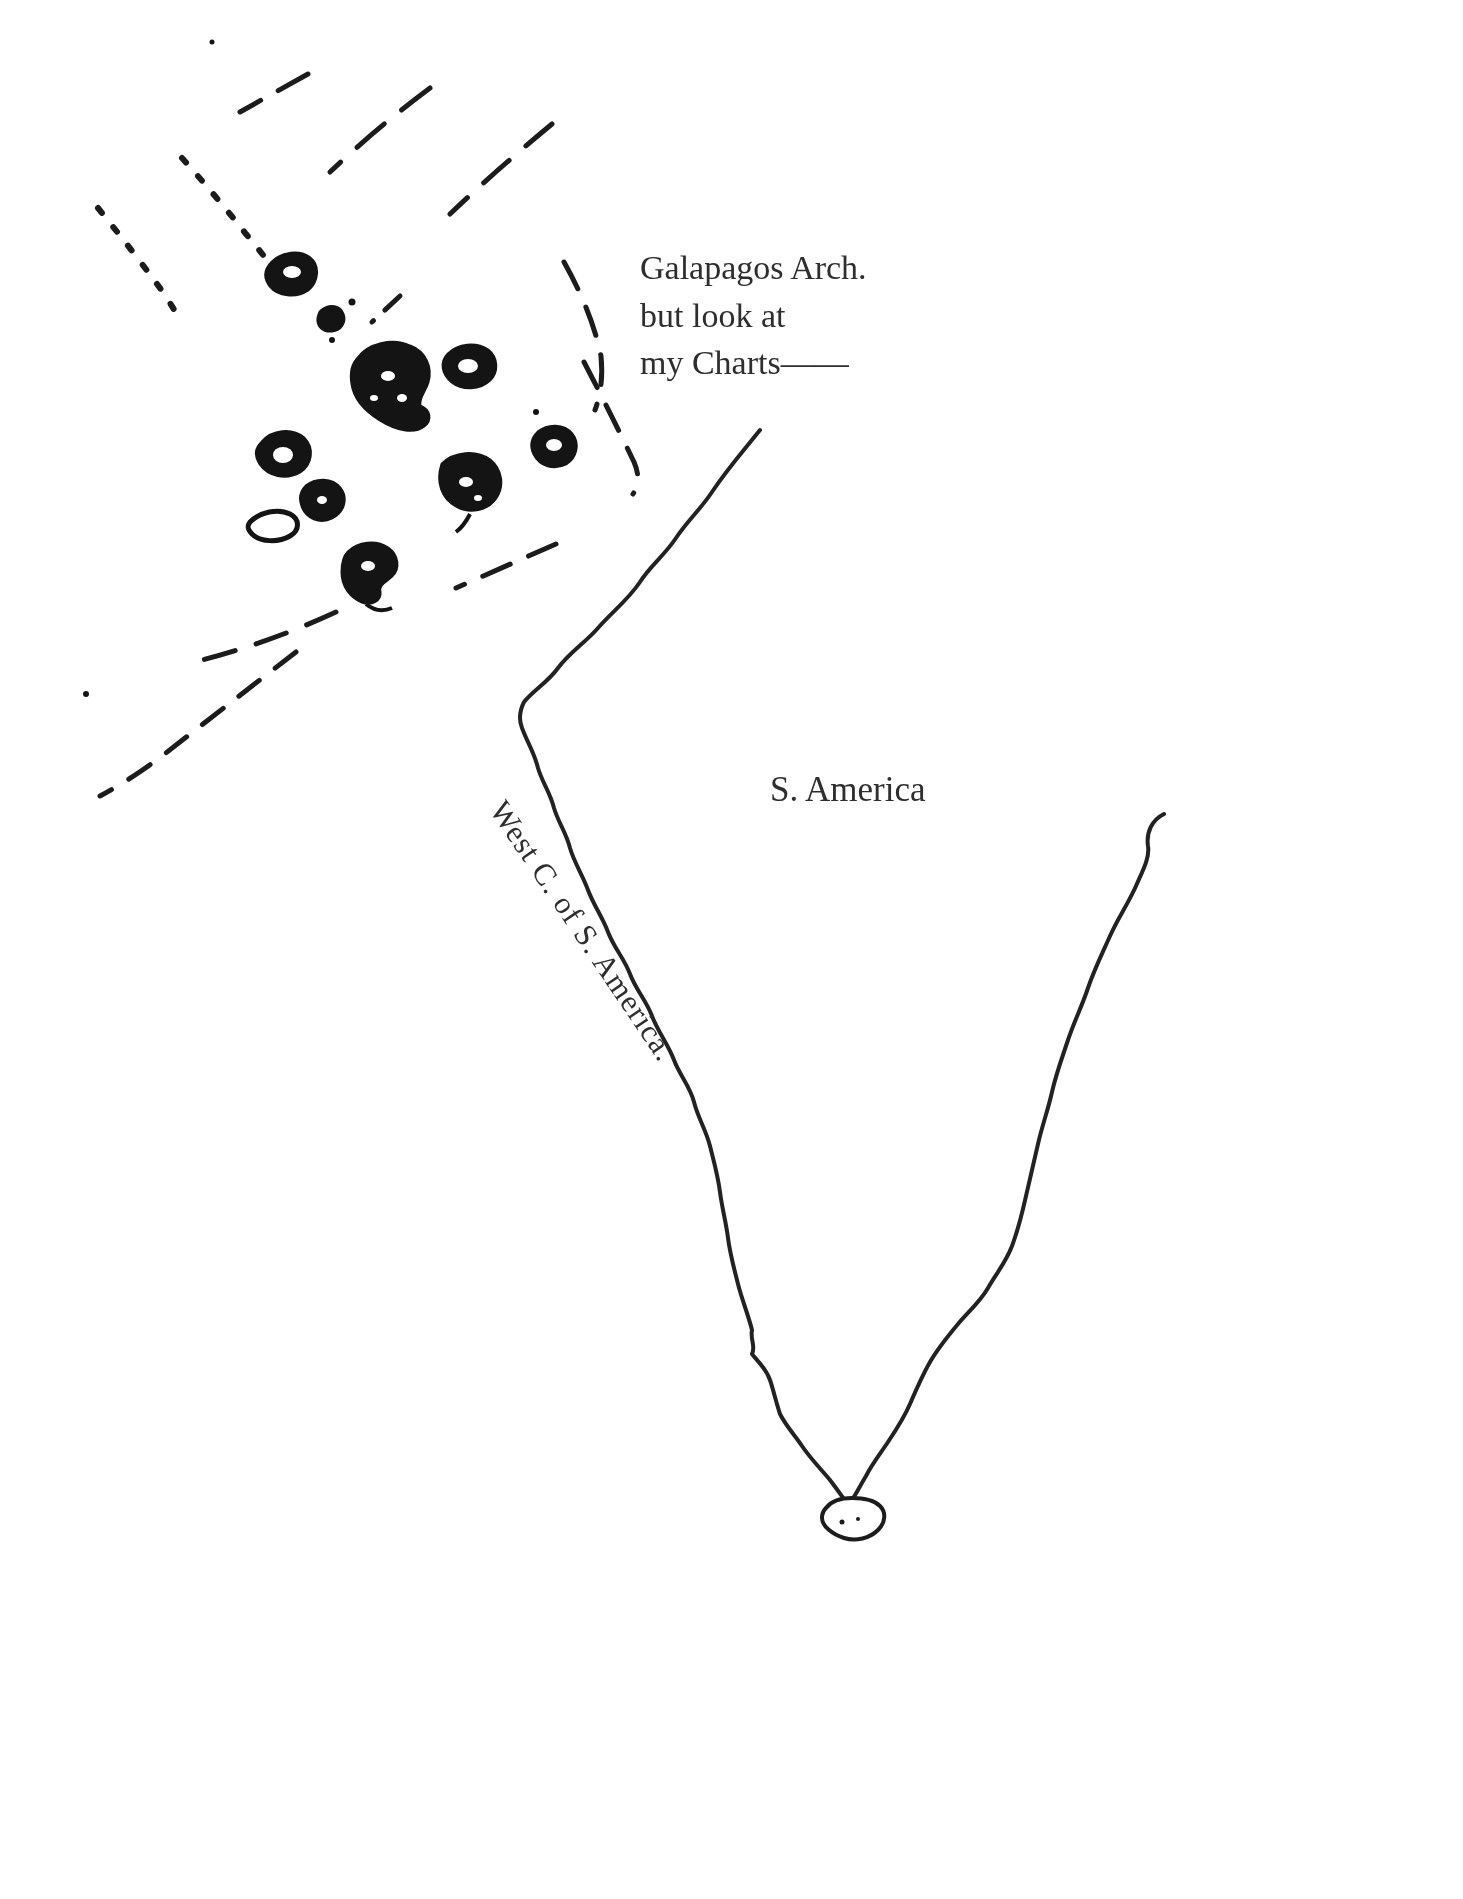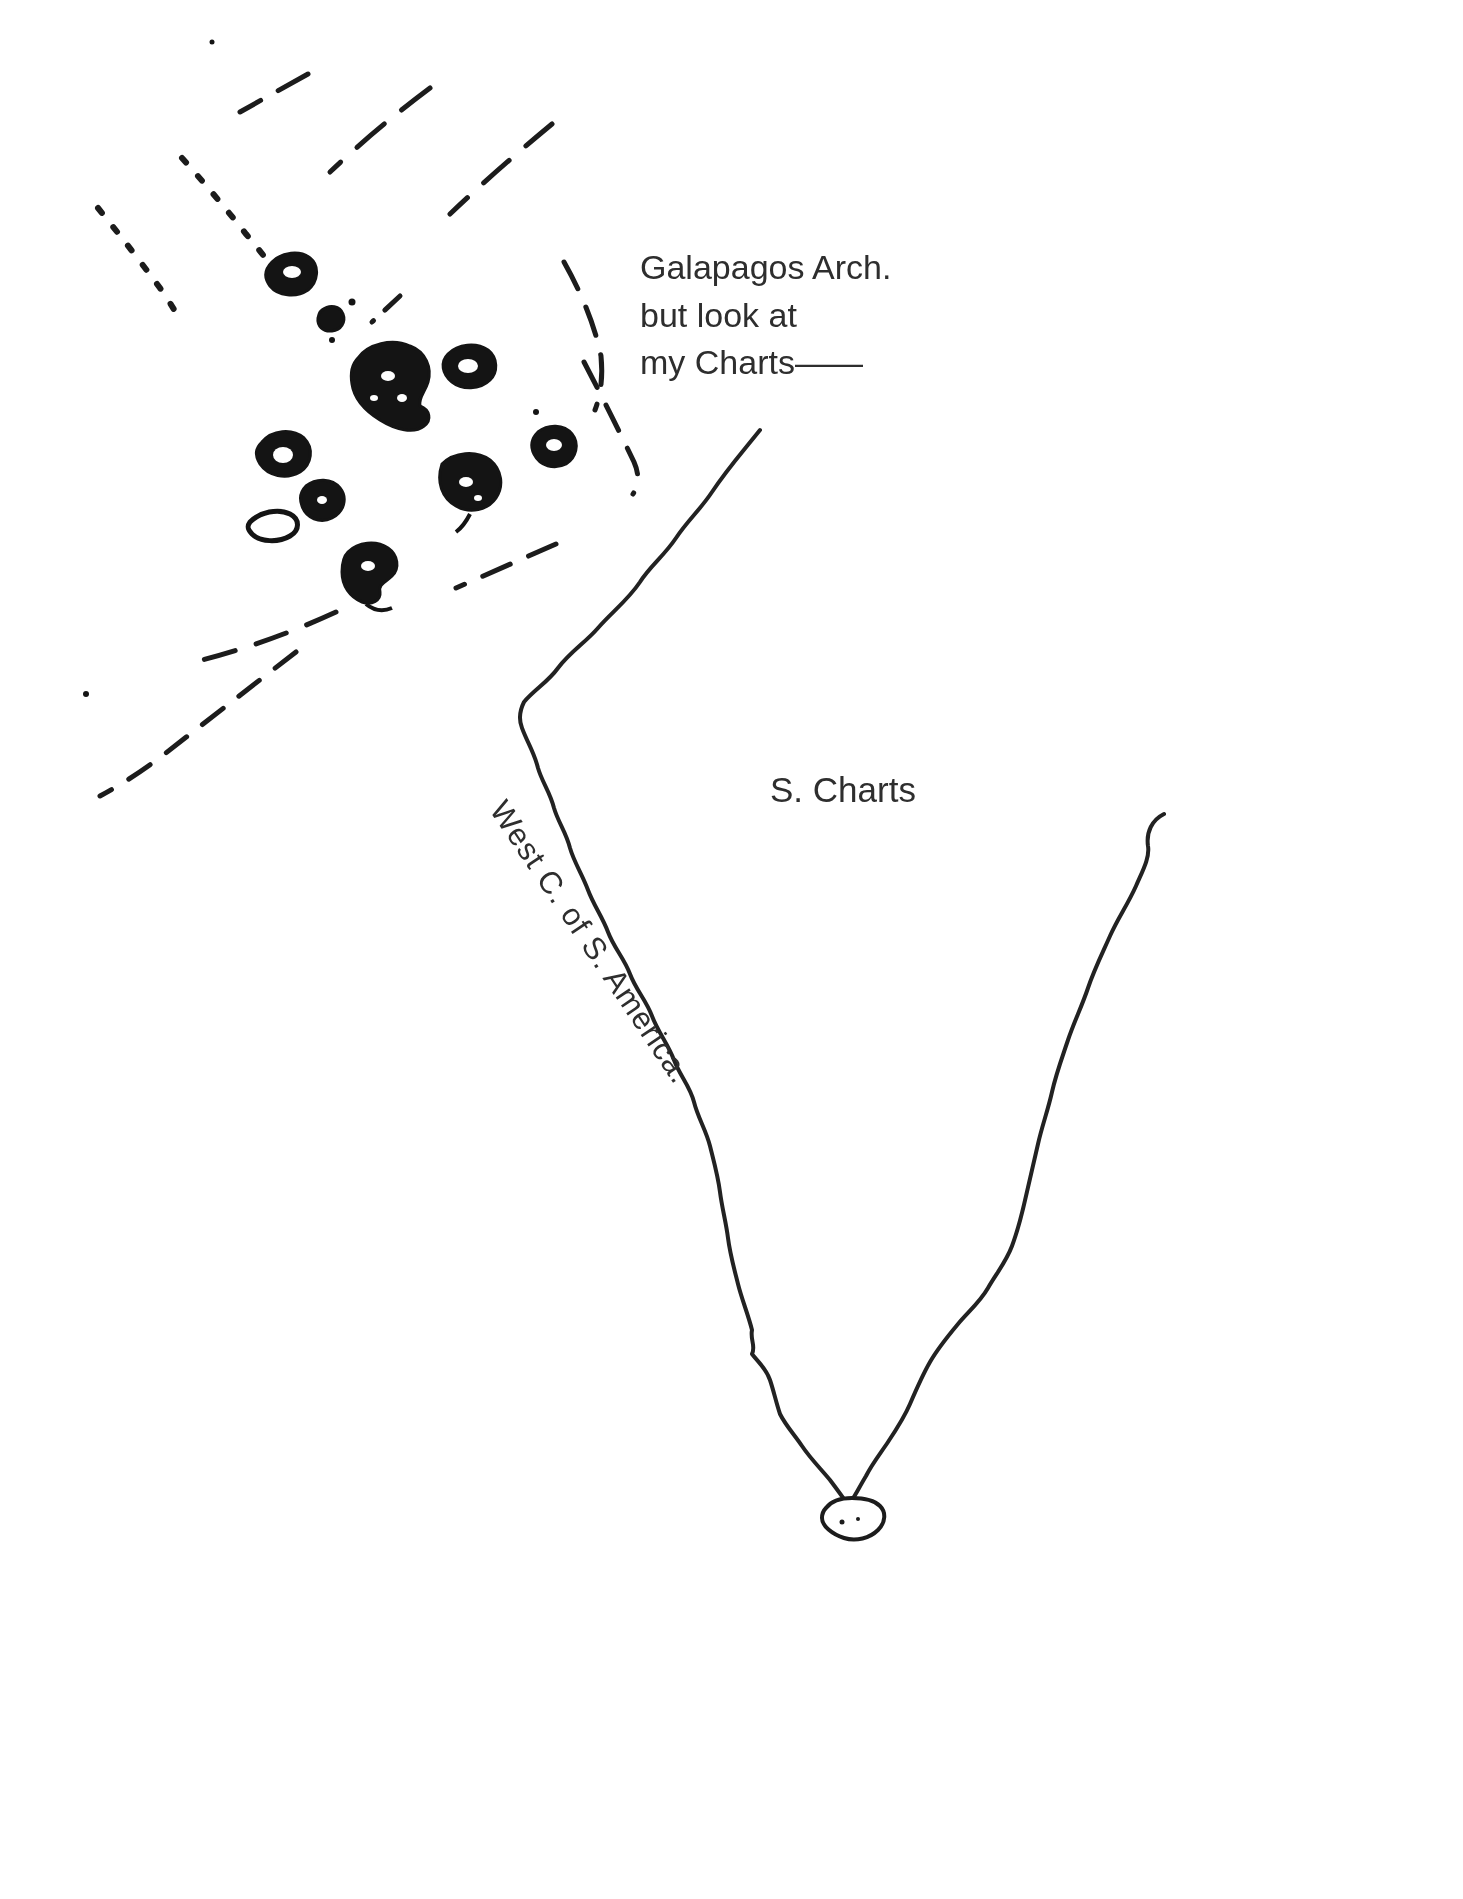--- a/index.html
+++ b/index.html
@@ -6,21 +6,21 @@
     margin: 0;
     padding: 0;
     background: #ffffff;
   }
   .page {
     position: relative;
     width: 1231px;
     height: 1899px;
     background: #ffffff;
     overflow: hidden;
-    font-family: Liberation Sans, sans-serif;
+    font-family: Liberation Serif, serif;
     color: #2a2a2a;
   }
   .sketch-svg {
     position: absolute;
     left: 0;
     top: 0;
     width: 1463px;
     height: 1899px;
   }
   .label {
@@ -169,17 +169,17 @@
       <circle cx="858" cy="1519" r="2" fill="#1c1c1c"></circle>
     </g>
   </svg>
 
   <div class="annotation">
     <div>Galapagos Arch.</div>
     <div>but look at</div>
     <div>my Charts——</div>
   </div>
 
-  <div class="label s-america">S. Charts</div>
+  <div class="label s-america">S. America</div>
 
   <div class="label west-coast">West C. of S. America.</div>
 
 </div>
 
 </body></html>

